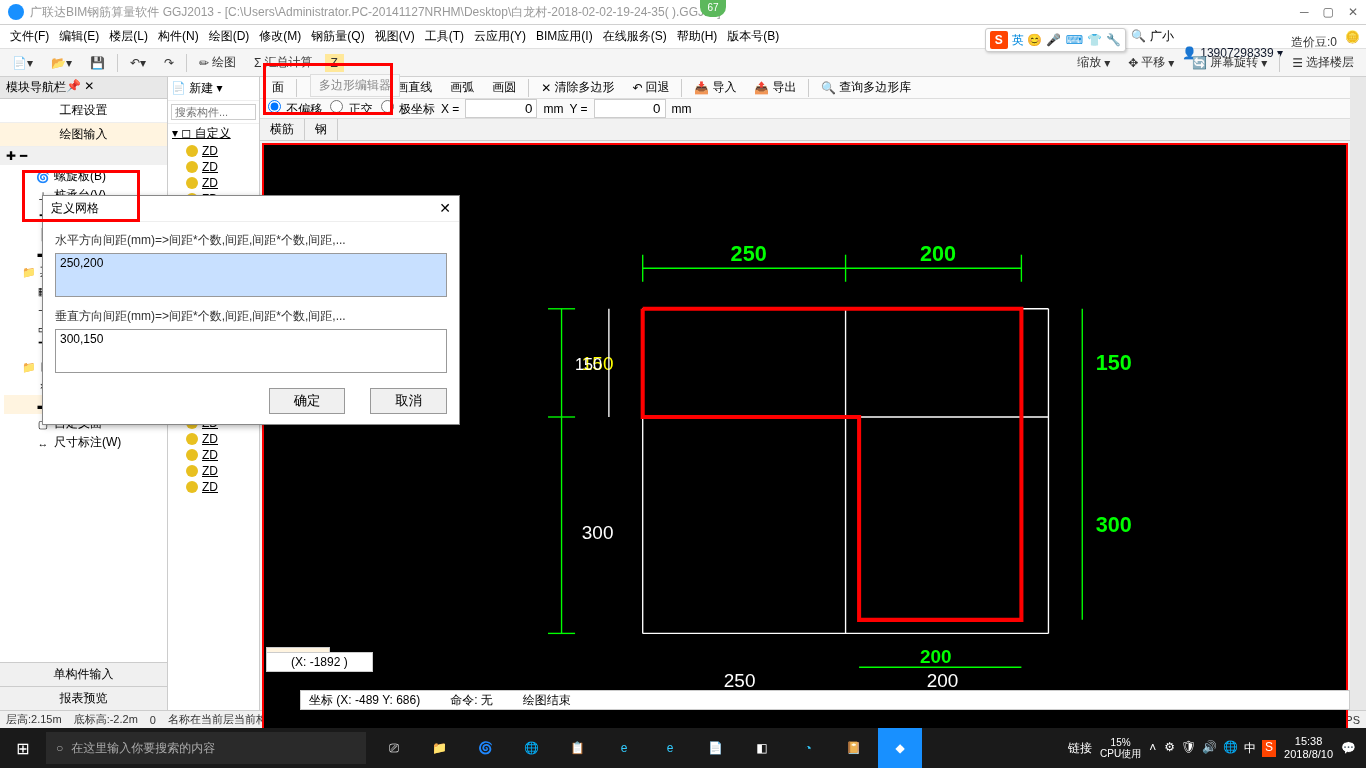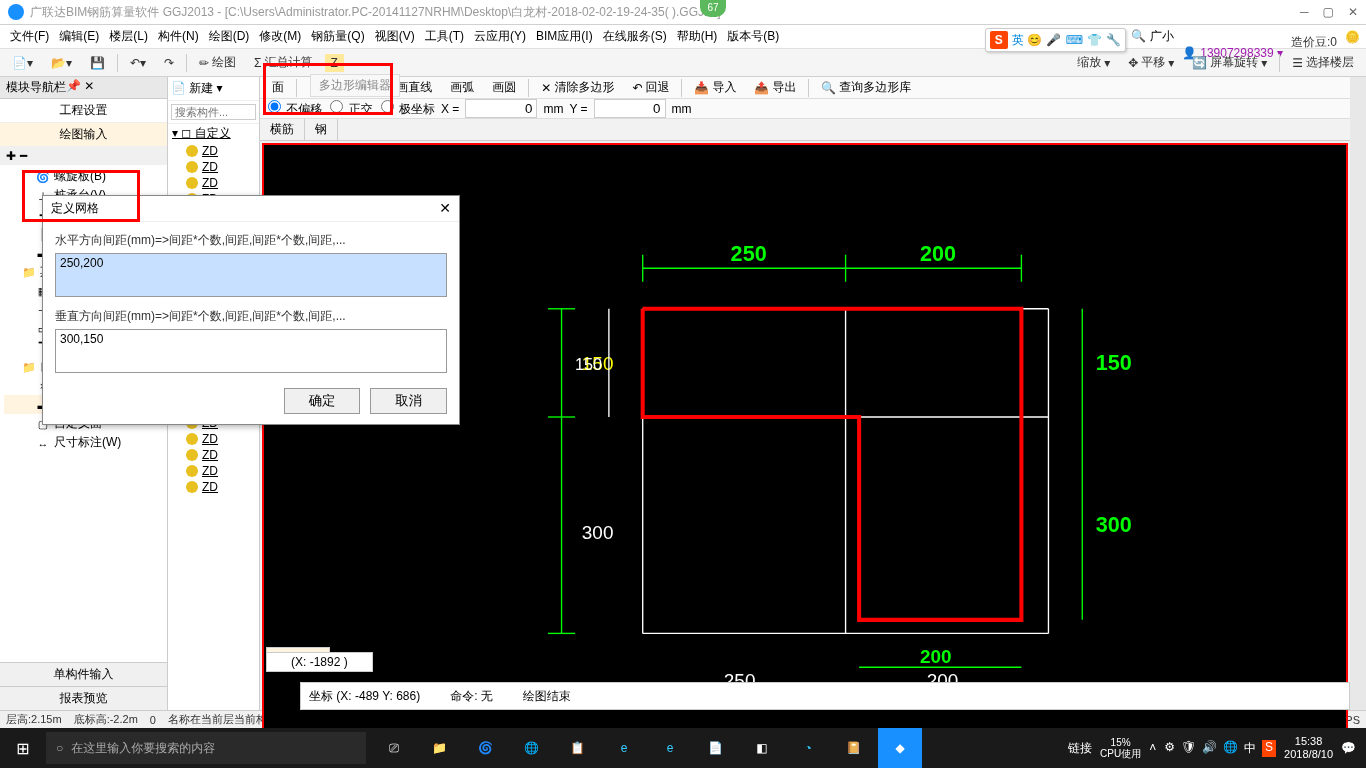--- a/index.html
+++ b/index.html
@@ -8,21 +8,21 @@
 .titlebar { height: 25px; background: #fff; display: flex; align-items: center; padding: 0 8px; border-bottom: 1px solid #d0d0d0; }
 .titlebar .title-icon { width: 16px; height: 16px; background: #1890ff; border-radius: 50%; margin-right: 6px; flex-shrink: 0; }
 .titlebar .title-text { color: #999; flex: 1; white-space: nowrap; overflow: hidden; }
 .titlebar .win-btns { display: flex; gap: 14px; color: #666; }
 .titlebar .win-btns span { cursor: pointer; }
 
 .menubar { height: 24px; background: #fff; display: flex; align-items: center; padding: 0 6px; gap: 2px; border-bottom: 1px solid #e0e0e0; }
 .menubar .menu-item { padding: 2px 4px; color: #000; cursor: pointer; white-space: nowrap; }
 .menubar .menu-right { margin-left: auto; display: flex; align-items: center; gap: 8px; }
 .menubar .green-btn { color: #008000; }
-.menubar .user { color: #a21caf; margin-top: 32px; }
+.menubar .user { color: #0f172a; margin-top: 32px; }
 .menubar .coins { color: #333; margin-top: 11px; }
 
 .toolbar1 { height: 28px; background: #f5f5f5; border-bottom: 1px solid #d0d0d0; display: flex; align-items: center; padding: 0 6px; gap: 6px; }
 .toolbar1 .sep { width: 1px; height: 18px; background: #ccc; }
 .toolbar1 .tbtn { padding: 2px 6px; cursor: pointer; color: #333; display: flex; align-items: center; gap: 3px; }
 
 .main-area { display: flex; height: calc(768px - 25px - 24px - 28px - 18px - 40px); }
 
 .left-panel { width: 168px; background: #f5f5f5; border-right: 1px solid #ccc; display: flex; flex-direction: column; }
 .left-panel .panel-header { background: #e8e8e8; padding: 2px 6px; border-bottom: 1px solid #ccc; display: flex; justify-content: flex-start; }
@@ -62,31 +62,31 @@
 .canvas-footer .dyn-btn { background: #f0f0f0; border: 2px inset #ccc; padding: 3px 12px; cursor: pointer; }
 .ortho-tab { position: absolute; bottom: 38px; left: 6px; background: #fff4e0; padding: 3px 10px; border: 1px solid #ccc; }
 .coord-display { position: absolute; bottom: 38px; left: 6px; background: #fff; padding: 2px 24px; border: 1px solid #ccc; z-index: 3; }
 
 .right-gutter { width: 16px; background: #e8e8e8; }
 
 .statusbar-app { height: 18px; background: #f0f0f0; border-top: 1px solid #ccc; display: flex; align-items: center; padding: 0 6px; gap: 12px; font-size: 11px; }
 .statusbar-app .sb-item { color: #333; }
 .statusbar-app .sb-right { margin-left: auto; }
 
-.cmd-line { position: absolute; bottom: 58px; left: 300px; right: 16px; height: 28px; background: #fff; border: 1px solid #ccc; display: flex; align-items: center; padding: 0 8px; gap: 30px; z-index: 2; }
+.cmd-line { position: absolute; bottom: 58px; left: 300px; right: 16px; height: 20px; background: #fff; border: 1px solid #ccc; display: flex; align-items: center; padding: 0 8px; gap: 30px; z-index: 2; }
 
 
 .dialog { position: absolute; left: 42px; top: 195px; width: 418px; background: #fff; border: 1px solid #888; box-shadow: 2px 2px 6px rgba(0,0,0,0.3); z-index: 10; }
 .dialog .d-title { padding: 4px 8px; display: flex; justify-content: space-between; font-size: 12px; border-bottom: 1px solid #eee; }
 .dialog .d-title .dx { cursor: pointer; font-size: 14px; }
 .dialog .d-body { padding: 10px 12px 6px; }
 .dialog .d-label { color: #333; margin-bottom: 4px; }
 .dialog textarea { width: 100%; height: 44px; border: 1px solid #999; padding: 2px 4px; font-family: inherit; font-size: 12px; resize: none; }
 .dialog textarea.sel { background: #c8e0ff; }
-.dialog .d-buttons { display: flex; justify-content: flex-end; gap: 10px; padding: 6px 12px 10px; }
+.dialog .d-buttons { display: flex; justify-content: flex-end; gap: 25px; padding: 6px 12px 10px; }
 .dialog .d-buttons button { padding: 3px 24px; border: 1px solid #999; background: #f0f0f0; cursor: pointer; }
 
 
 .hl-box { position: absolute; border: 3px solid #ff0000; z-index: 20; pointer-events: none; }
 
 
 .taskbar { position: absolute; bottom: 0; left: 0; right: 0; height: 40px; background: #1a1a1a; display: flex; align-items: center; color: #fff; }
 .taskbar .start { width: 46px; height: 40px; display: flex; align-items: center; justify-content: center; font-size: 16px; cursor: pointer; }
 .taskbar .search-box { width: 320px; height: 32px; background: #2a2a2a; display: flex; align-items: center; padding: 0 10px; color: #aaa; gap: 8px; }
 .taskbar .tb-icons { display: flex; gap: 2px; margin-left: 6px; }

